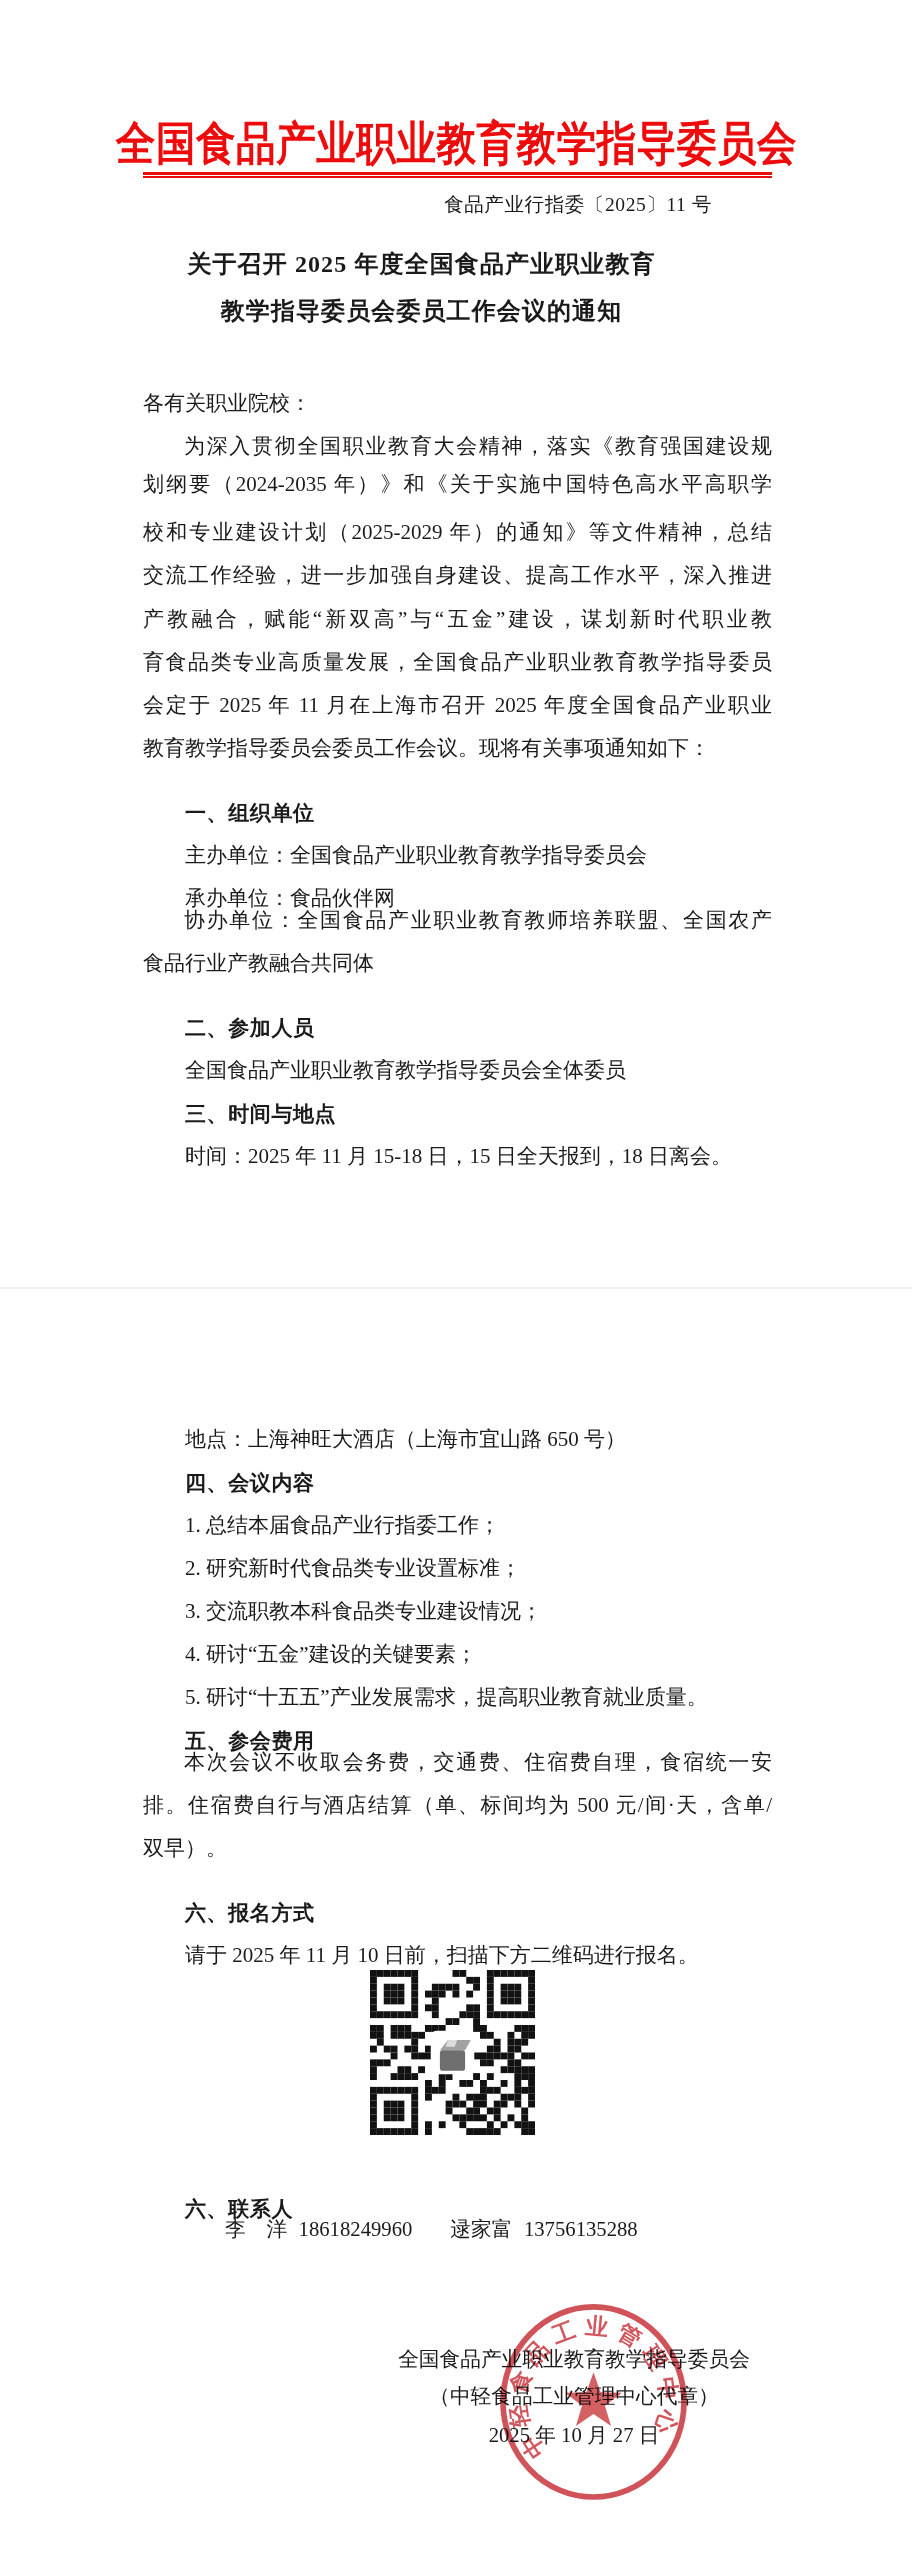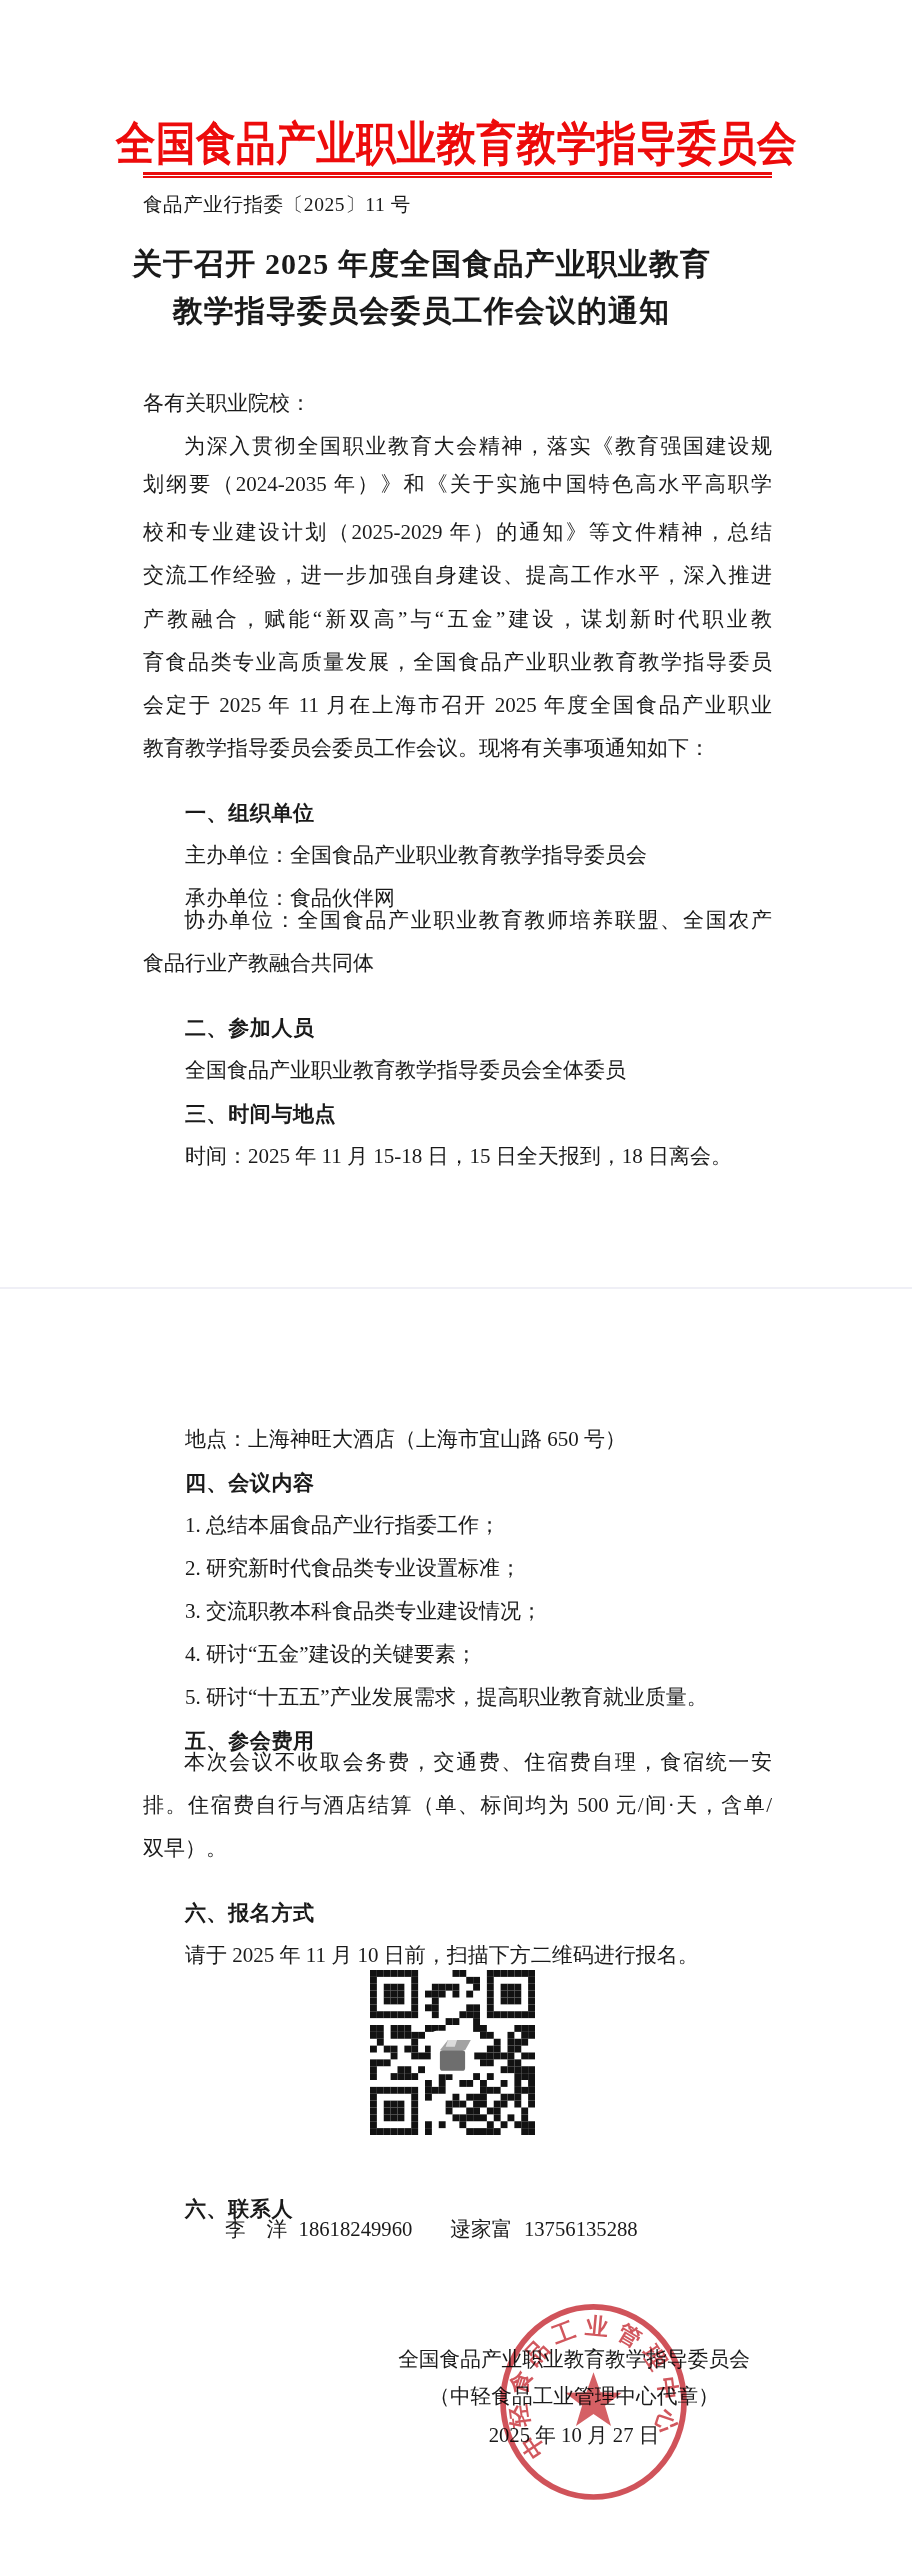--- a/index.html
+++ b/index.html
@@ -12,23 +12,23 @@
   .ind{text-indent:41px;}
   .sub{left:185px;width:587px;margin-top:21px;}
   .hd{font-family:"Liberation Sans","DejaVu Sans",sans-serif;font-weight:700;letter-spacing:0.6px;}
 
   .org-title{position:absolute;top:116px;left:0;width:913px;text-align:center;
              font-size:46px;line-height:55px;font-weight:700;color:#ed0b0b;
              transform:scaleX(0.86);letter-spacing:0.6px;white-space:nowrap;}
   .red-rule{position:absolute;left:143px;width:629px;background:#e90d0d;}
   .rule-a{top:172px;height:2.9px;}
   .rule-b{top:176px;height:2.3px;}
-  .doc-num{position:absolute;top:192px;left:143px;width:569px;
+  .doc-num{position:absolute;top:192px;left:143px;width:569px;text-align:right;
            font-size:19.5px;line-height:25px;letter-spacing:0.6px;}
-  .doc-title{position:absolute;left:0;width:843px;text-align:center;font-size:30px;
+  .doc-title{position:absolute;left:0;width:843px;text-align:center;font-size:24px;
              line-height:36px;font-weight:700;letter-spacing:1.1px;white-space:nowrap;}
 
   .contact-row{position:absolute;top:2216px;left:185px;font-size:20.7px;line-height:27.6px;white-space:nowrap;}
   .contact-name{margin-right:11.5px;margin-left:40px;}
   .contact-gap{margin-left:38px;margin-top:8px;}
 
   .sig{position:absolute;left:373px;width:402px;text-align:center;font-size:20.7px;line-height:26.4px;white-space:nowrap;}
 
   .page-break{position:absolute;top:1287px;left:0;width:913px;height:1.7px;background:#efeff6;}
 

